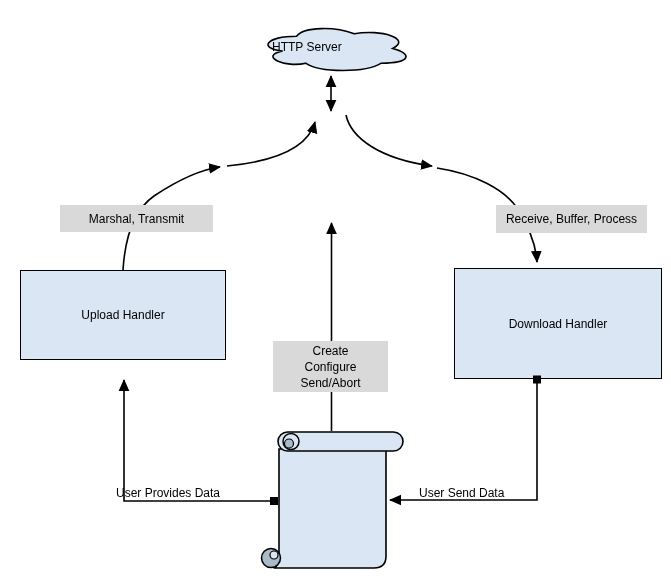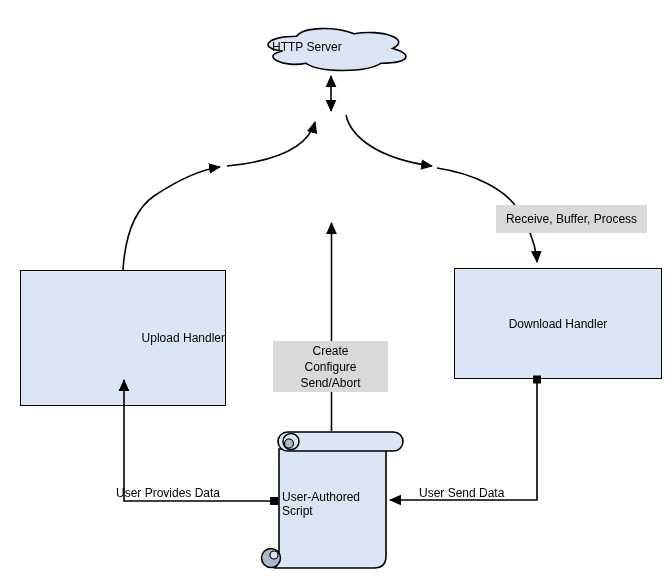--- a/index.html
+++ b/index.html
@@ -40,21 +40,21 @@
     position: absolute;
     text-align: left;
     z-index: 3;
     line-height: 14px;
     background: transparent;
   }
   .pre-line { white-space: pre-line; margin-top: 24px; }
 
   
   #uwr-box      { left: 225px; top: 113px; width: 210px; height: 106px; }
-  #upload-box   { left: 20px;  top: 270px; width: 206px; height: 136px; justify-content: flex-end; }
+  #upload-box   { left: 20px;  top: 270px; width: 206px; height: 90px; }
   #download-box { left: 454px; top: 268px; width: 208px; height: 111px; }
 
   
   #marshal-label { left: 60px;  top: 205px; width: 153px; height: 27px; }
   #receive-label { left: 448px; top: 205px; width: 151px; height: 28px; margin-left: 48px; }
   #create-label  { left: 273px; top: 317px; width: 115px; height: 51px; }
 
   
   #provides-label { left: 116px; top: 486px; width: 114px; }
   #reads-label    { left: 419px; top: 486px; width: 100px; }
@@ -112,23 +112,23 @@
 
     <path d="M 331.5,431 L 331.5,223" fill="none" stroke="#000000" stroke-width="1.6" marker-end="url(#arr)"></path>
 
     <path d="M 277,501 L 124,501 L 124,380" fill="none" stroke="#000000" stroke-width="1.6" marker-end="url(#arr)"></path>
     <rect x="270" y="497" width="8" height="8" fill="#000000"></rect>
 
     <path d="M 537,379 L 537,500 L 390,500" fill="none" stroke="#000000" stroke-width="1.6" marker-end="url(#arr)"></path>
     <rect x="533" y="375.5" width="8" height="8" fill="#000000"></rect>
   </svg>
 
+  <div class="edge-label" id="marshal-label">Marshal, Transmit</div>
   <div class="edge-label" id="receive-label">Receive, Buffer, Process</div>
   <div class="edge-label pre-line" id="create-label">Create
 Configure
 Send/Abort</div>
 
   <div class="plain-label" id="provides-label">User Provides Data</div>
   <div class="plain-label" id="reads-label">User Send Data</div>
   <div class="plain-label" id="cloud-label">HTTP Server</div>
-  <div class="plain-label" id="scroll-label">User-Authored Script</div>
 
 </div>
 
 </body></html>

